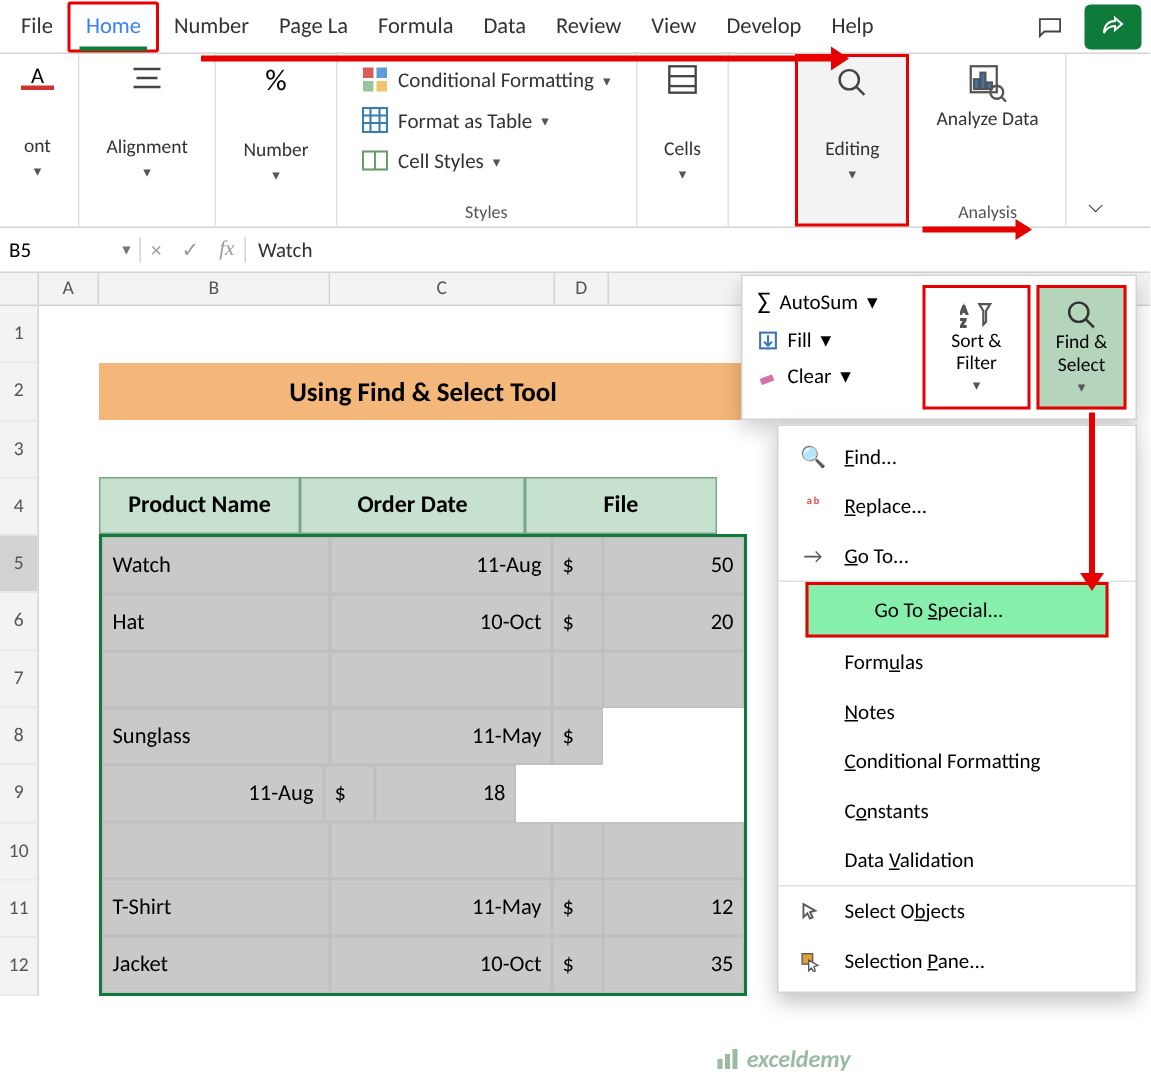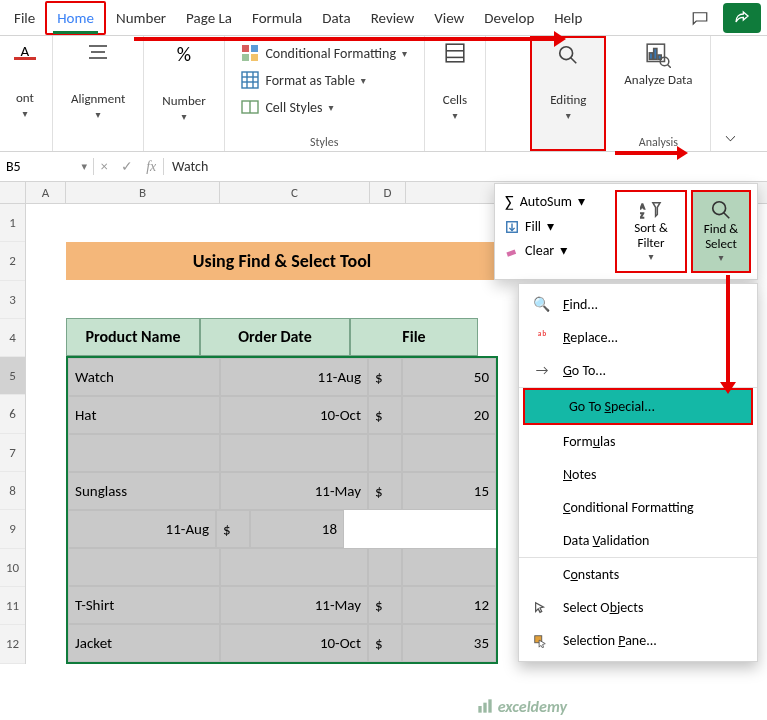--- a/index.html
+++ b/index.html
@@ -74,21 +74,21 @@
 .ep-col { display: flex; flex-direction: column; gap: 3px; flex: 1; font-size: 14px; }
 .ep-item { display: flex; align-items: center; gap: 6px; padding: 2px 4px; cursor: pointer; }
 .ep-btn { display: flex; flex-direction: column; align-items: center; justify-content: center; width: 60px; padding: 4px 2px; font-size: 13px; cursor: pointer; }
 .ep-btn .chev { font-size: 10px; color: #555; }
 .ep-btn.findsel { background: #b4d4bb; border: 2.5px solid #e60000; }
 .sort-filter-wrap { border: 2.5px solid #e60000; padding: 4px; display: flex; }
 
 
 .fs-menu { position: absolute; right: 9px; top: 283px; width: 240px; background: #fff; border: 1px solid #d4d4d4; box-shadow: 0 6px 14px rgba(0,0,0,0.25); padding: 4px 0; font-size: 14px; }
 .fs-item { display: flex; align-items: center; gap: 12px; padding: 8px 14px; cursor: pointer; }
-.fs-item.hl { background: #14b8a6; border: 2.5px solid #e60000; margin: 0 4px; }
+.fs-item.hl { background: #86efac; border: 2.5px solid #e60000; margin: 0 18px; }
 .fs-item.sep-after { border-bottom: 1px solid #e0e0e0; }
 .fs-icon { width: 18px; text-align: center; color: #555; }
 .underline { text-decoration: underline; }
 
 
 .arrow { position: absolute; pointer-events: none; }
 .arrow-top { left: 134px; top: 37px; width: 428px; height: 4px; background: #e60000; }
 .arrow-top::after { content: ""; position: absolute; right: -12px; top: -6px; border: 8px solid transparent; border-left: 12px solid #e60000; }
 .arrow-mid { right: 82px; top: 151px; width: 70px; height: 4px; background: #e60000; }
 .arrow-mid::after { content: ""; position: absolute; right: -10px; top: -5px; border: 7px solid transparent; border-left: 11px solid #e60000; }
@@ -293,21 +293,20 @@
       <div class="data-row">
         <div class="cell cB"></div>
         <div class="cell cC"></div>
         <div class="cell cD"></div>
         <div class="cell cE"></div>
       </div>
       <div class="data-row">
         <div class="cell cB">Sunglass</div>
         <div class="cell cC">11-May</div>
         <div class="cell cD">$</div>
-        <div class="cell cE">15</div>
       </div>
       <div class="data-row">
         <div class="cell cC">11-Aug</div>
         <div class="cell cD">$</div>
         <div class="cell cE">18</div>
       </div>
       <div class="data-row">
         <div class="cell cB"></div>
         <div class="cell cC"></div>
         <div class="cell cD"></div>
@@ -398,27 +397,27 @@
     <span>Form<span class="underline">u</span>las</span>
   </div>
   <div class="fs-item">
     <span class="fs-icon"></span>
     <span><span class="underline">N</span>otes</span>
   </div>
   <div class="fs-item">
     <span class="fs-icon"></span>
     <span><span class="underline">C</span>onditional Formatting</span>
   </div>
+  <div class="fs-item">
+    <span class="fs-icon"></span>
+    <span>C<span class="underline">o</span>nstants</span>
+  </div>
   <div class="fs-item sep-after">
     <span class="fs-icon"></span>
     <span>Data <span class="underline">V</span>alidation</span>
-  </div>
-  <div class="fs-item">
-    <span class="fs-icon"></span>
-    <span>C<span class="underline">o</span>nstants</span>
   </div>
   <div class="fs-item">
     <span class="fs-icon">
       <svg width="14" height="14" viewBox="0 0 16 16" fill="none" stroke="#555" stroke-width="1.4">
           <path d="M3 2l9 5-4 1 2 4-2 1-2-4-3 3V2z"></path>
         </svg>
     </span>
     <span>Select O<span class="underline">b</span>jects</span>
   </div>
   <div class="fs-item">

